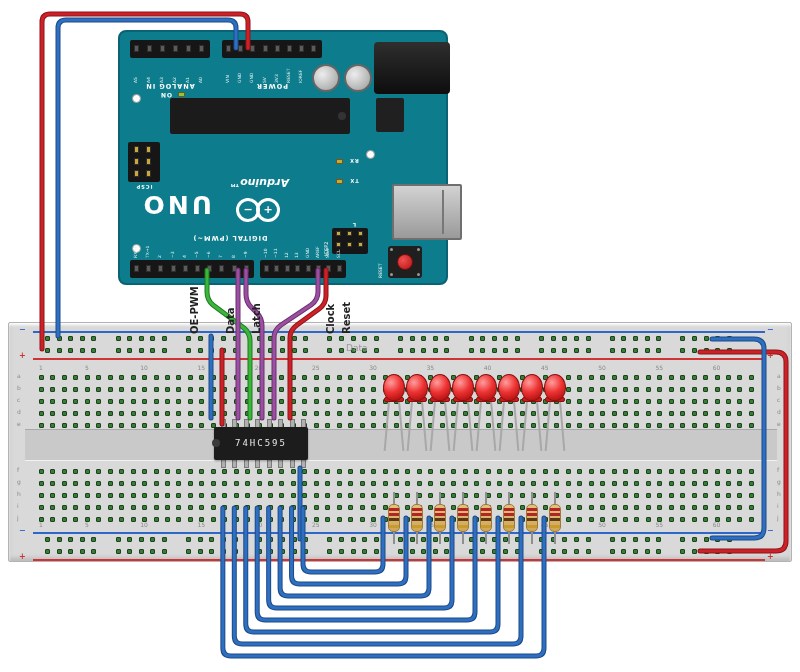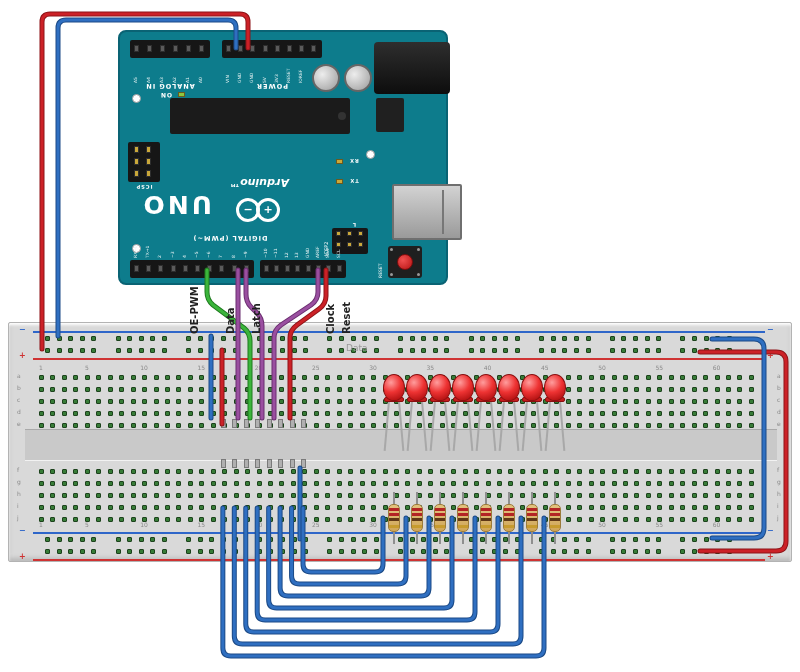--- a/index.html
+++ b/index.html
@@ -1083,20 +1083,24 @@
       <div class="bb-letter" style="left: 8px; top: 155px;">g</div>
       <div class="bb-letter" style="left: 768px; top: 155px;">g</div>
       <div class="bb-letter" style="left: 8px; top: 167px;">h</div>
       <div class="bb-letter" style="left: 768px; top: 167px;">h</div>
       <div class="bb-letter" style="left: 8px; top: 179px;">i</div>
       <div class="bb-letter" style="left: 768px; top: 179px;">i</div>
       <div class="bb-letter" style="left: 8px; top: 191px;">j</div>
       <div class="bb-letter" style="left: 768px; top: 191px;">j</div>
     </div>
 
+  <div id="chip">
+    <div id="chip-notch"></div>
+    <div id="chip-label">74HC595</div>
+  </div>
 
   <svg id="wires" width="800" height="672" viewBox="0 0 800 672">
       <path d="M248,48 L248,22 Q248,14 240,14 L50,14 Q42,14 42,22 L42,349" fill="none" stroke="#8e1519" stroke-width="5" stroke-linecap="round" stroke-linejoin="round"></path>
       <path d="M248,48 L248,22 Q248,14 240,14 L50,14 Q42,14 42,22 L42,349" fill="none" stroke="#cc2127" stroke-width="3" stroke-linecap="round" stroke-linejoin="round"></path>
       <path d="M236,48 L236,28 Q236,20 228,20 L66,20 Q58,20 58,28 L58,336" fill="none" stroke="#1d4b87" stroke-width="5" stroke-linecap="round" stroke-linejoin="round"></path>
       <path d="M236,48 L236,28 Q236,20 228,20 L66,20 Q58,20 58,28 L58,336" fill="none" stroke="#2f6fc1" stroke-width="3" stroke-linecap="round" stroke-linejoin="round"></path>
       <path d="M222,350 L222,424" fill="none" stroke="#8e1519" stroke-width="5" stroke-linecap="round" stroke-linejoin="round"></path>
       <path d="M222,350 L222,424" fill="none" stroke="#cc2127" stroke-width="3" stroke-linecap="round" stroke-linejoin="round"></path>
       <path d="M211,336 L211,418" fill="none" stroke="#1d4b87" stroke-width="5" stroke-linecap="round" stroke-linejoin="round"></path>
       <path d="M211,336 L211,418" fill="none" stroke="#2f6fc1" stroke-width="3" stroke-linecap="round" stroke-linejoin="round"></path>

